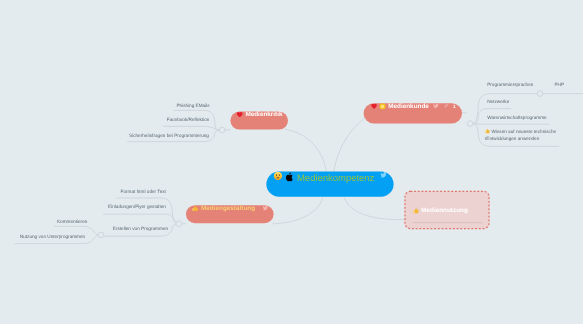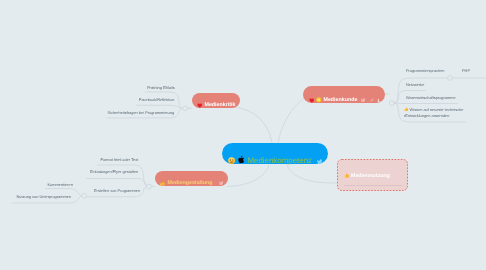--- a/index.html
+++ b/index.html
@@ -1,20 +1,20 @@
 <!DOCTYPE html>
 <html><head>
 <meta charset="utf-8">
 <style>
   html,body{margin:0;padding:0;}
   body{width:486px;height:270px;overflow:hidden;background:#e4ebee;
        font-family:"Liberation Sans",sans-serif;-webkit-font-smoothing:antialiased;text-rendering:geometricPrecision;}
   #stage{position:relative;width:486px;height:270px;background:#e4ebee;}
   svg.links{position:absolute;left:0;top:0;width:486px;height:270px;}
-  .node{position:absolute;display:flex;align-items:flex-end;white-space:nowrap;box-sizing:border-box;}
+  .node{position:absolute;display:flex;align-items:flex-start;white-space:nowrap;box-sizing:border-box;}
 
   .pill{border-radius:999px;}
   .central{background:#03a0f4;height:21px;padding:0 6px;gap:3px;left:222px;top:143px;}
   .central .lbl{color:#8fc244;font-size:7.9px;position:relative;top:0.5px;}
   .branch{background:#e58277;padding:0 5px;gap:2px;height:15px;}
   .branch .lbl{color:#ffffff;font-weight:bold;font-size:5.3px;}
   .branch.gold .lbl{color:#f7cf73;}
 
   .leaf{position:absolute;font-size:3.9px;color:#566771;white-space:nowrap;line-height:5.6px;}
   .ic{display:block;flex:0 0 auto;}

